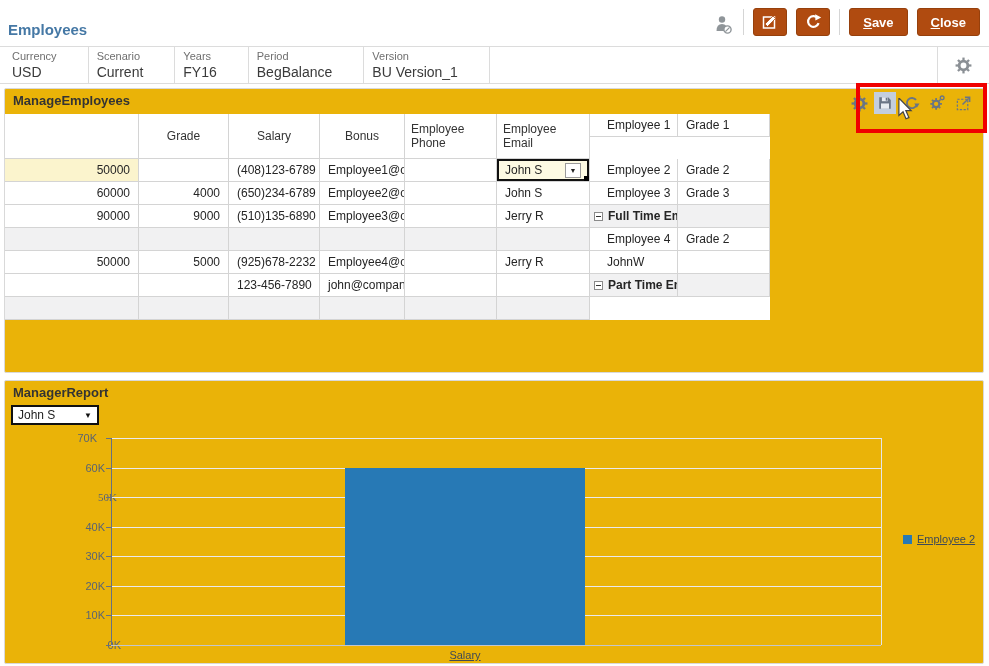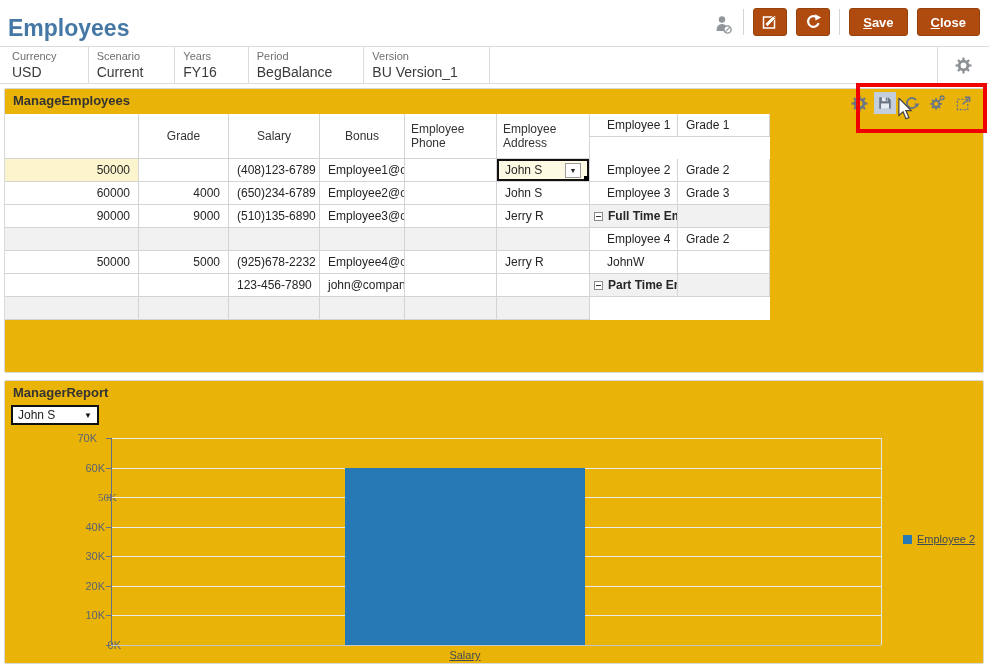--- a/index.html
+++ b/index.html
@@ -1,20 +1,20 @@
 <!DOCTYPE html>
 <html><head>
 <meta charset="utf-8">
 <style>
   * { box-sizing: border-box; margin: 0; padding: 0; }
   body { background: #fff; font-family: "Liberation Sans", sans-serif; }
   .page { position: relative; width: 989px; height: 666px; background: #fff; overflow: hidden; }
 
   
-  .page-title { position: absolute; left: 8px; top: 15px; font-size: 23px; font-weight: bold; color: #4578a5; text-align: center; }
+  .page-title { position: absolute; left: 8px; top: 21px; font-size: 15px; font-weight: bold; color: #4578a5; text-align: center; }
   .top-controls { position: absolute; top: 8px; right: 9px; display: flex; align-items: center; gap: 9px; }
   .vdiv { width: 1px; height: 26px; background: #d5d5d5; }
   .user-ico { color: #8f9599; margin-top: 6px; }
   .obtn { border: 1px solid #96400c; background: #b04b10; color: #fff; border-radius: 3px; height: 28px;
           display: flex; align-items: center; justify-content: center; cursor: pointer;
           font-family: "Liberation Sans", sans-serif; }
   .obtn.icon { width: 34px; }
   .obtn.txt { padding: 0 13px; font-size: 13px; font-weight: bold; }
   .obtn.txt u { text-decoration: underline; }
 
@@ -216,21 +216,21 @@
           <line x1="8" y1="10" x2="14.6" y2="3.4" stroke="currentColor" stroke-width="1.6"></line>
         </svg>
       </span>
     </div>
     <div class="grid" id="grid">
         <div class="hcell"></div>
         <div class="hcell">Grade</div>
         <div class="hcell">Salary</div>
         <div class="hcell">Bonus</div>
         <div class="hcell">Employee Phone</div>
-        <div class="hcell">Employee Address</div>
+        <div class="hcell">Employee Email</div>
         <div class="cell name">Employee 1</div>
         <div class="cell">Grade 1</div>
         <div class="cell num modified">50000</div>
         <div class="cell num"></div>
         <div class="cell">(408)123-6789</div>
         <div class="cell">Employee1@orac</div>
         <div class="cell"></div>
         <div class="cell selected">
           <span>John S</span>
           <span class="dd-btn">▼</span>

